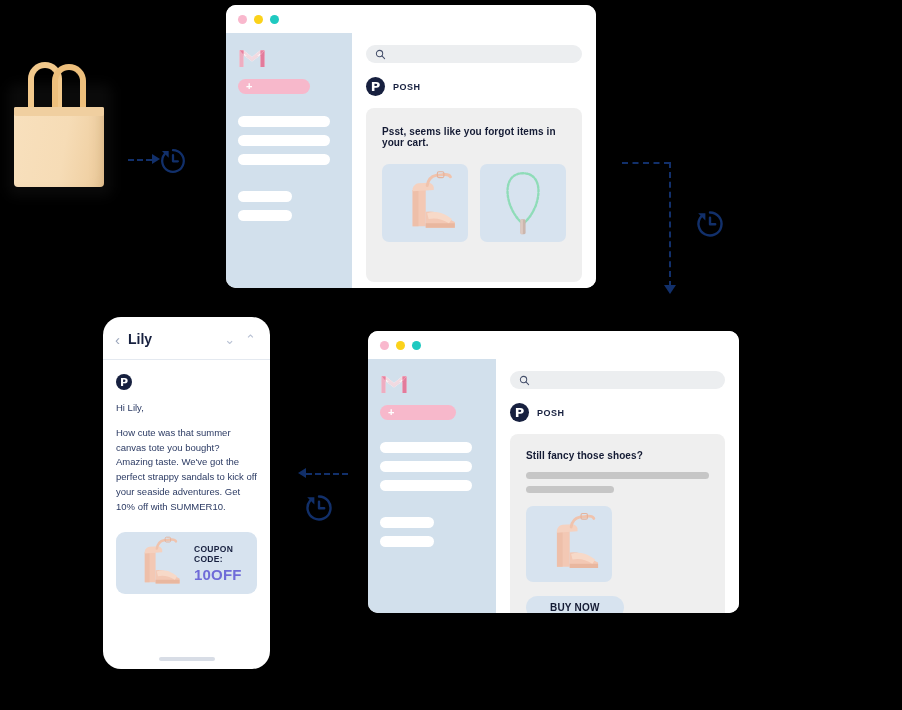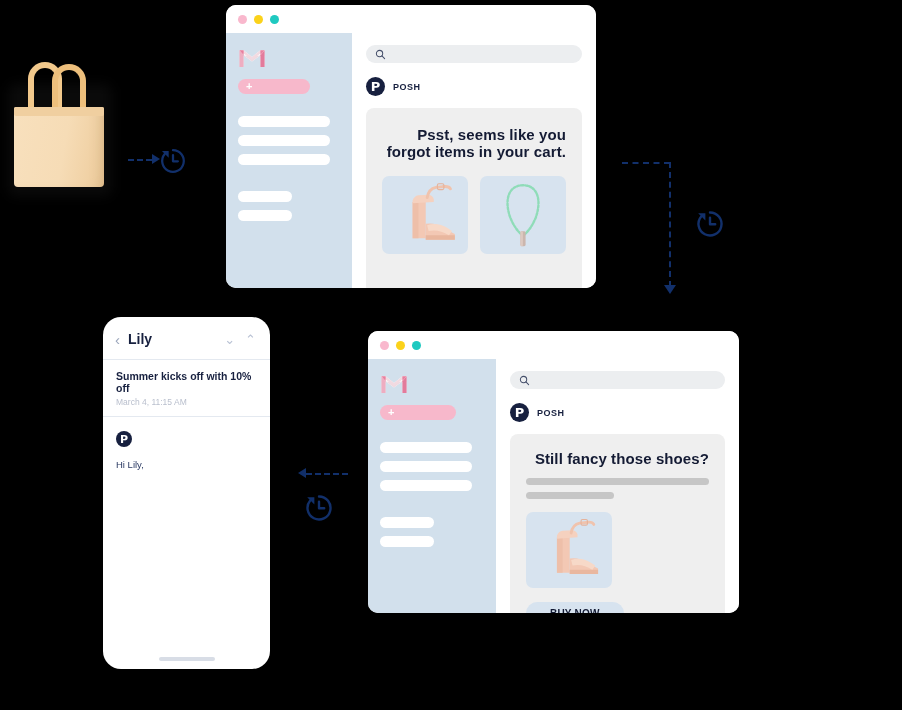--- a/index.html
+++ b/index.html
@@ -194,25 +194,24 @@
     letter-spacing: .5px;
   }
 
   .mail-card {
     background: #efefef;
     border-radius: 8px;
     padding: 18px 16px 20px 16px;
   }
   .mail-heading {
     color: #141b34;
-    font-size: 15px;
+    font-size: 10px;
     font-weight: 800;
     letter-spacing: .1px;
     margin-bottom: 16px;
-    text-align: right;
   }
   .prod-row { display: flex; gap: 12px; margin-bottom: 20px; }
   .prod-tile {
     background: #d7e3ef;
     border-radius: 7px;
     width: 90px;
     height: 78px;
     display: flex;
     align-items: center;
     justify-content: center;
@@ -526,27 +525,43 @@
 
     <div class="phone-head">
       <span class="back-chev">‹</span>
       <span class="phone-title">Lily</span>
       <span class="chev-grp">
         <span>⌄</span>
         <span>⌃</span>
       </span>
     </div>
 
-    <div class="subject-block">
-      <div class="subject">Summer kicks off with 10% off</div>
-      <div class="timestamp">March 4, 11:15 AM</div>
-    </div>
 
     <div class="phone-body">
       <div class="phone-brand">P</div>
       <div class="greeting">Hi Lily,</div>
-
+      <div class="body-copy">How cute was that summer canvas tote you bought? Amazing taste. We've got the perfect strappy sandals to kick off your seaside adventures. Get 10% off with SUMMER10.</div>
+
+      <div class="coupon">
+        <div class="coupon-img">
+          <svg viewBox="0 0 110 96" style="width:100%;height:100%;">
+            <path d="M38 30 L38 80 L56 80 L56 30 Z" fill="#f3c8b4"></path>
+            <path d="M38 30 L38 80 L46 80 L46 30 Z" fill="#eebfa9"></path>
+            <path d="M38 28 Q40 22 46 21 L60 20 Q66 21 67 26 L67 30 L38 32 Z" fill="#f5d1bf"></path>
+            <path d="M56 60 Q70 58 80 66 L96 74 L96 82 L56 82 Z" fill="#f3c8b4"></path>
+            <path d="M56 76 L96 76 L96 82 L56 82 Z" fill="#e9b79f"></path>
+            <path d="M58 62 Q72 57 86 66 L92 70 L88 76 Q74 67 60 70 Z" fill="#f7d9c8"></path>
+            <path d="M58 24 Q60 12 70 10 L80 9" fill="none" stroke="#f0c3ad" stroke-width="4" stroke-linecap="round"></path>
+            <path d="M80 9 Q88 8 90 12" fill="none" stroke="#f0c3ad" stroke-width="4" stroke-linecap="round"></path>
+            <rect x="72" y="5" width="9" height="8" rx="2" fill="none" stroke="#e5b39c" stroke-width="1.6"></rect>
+          </svg>
+        </div>
+        <div class="coupon-txt">
+          <div class="coupon-label">COUPON CODE:</div>
+          <div class="coupon-code">10OFF</div>
+        </div>
+      </div>
     </div>
 
     <div class="home-indicator"></div>
   </div>
 
 </div>
 
 </body></html>

